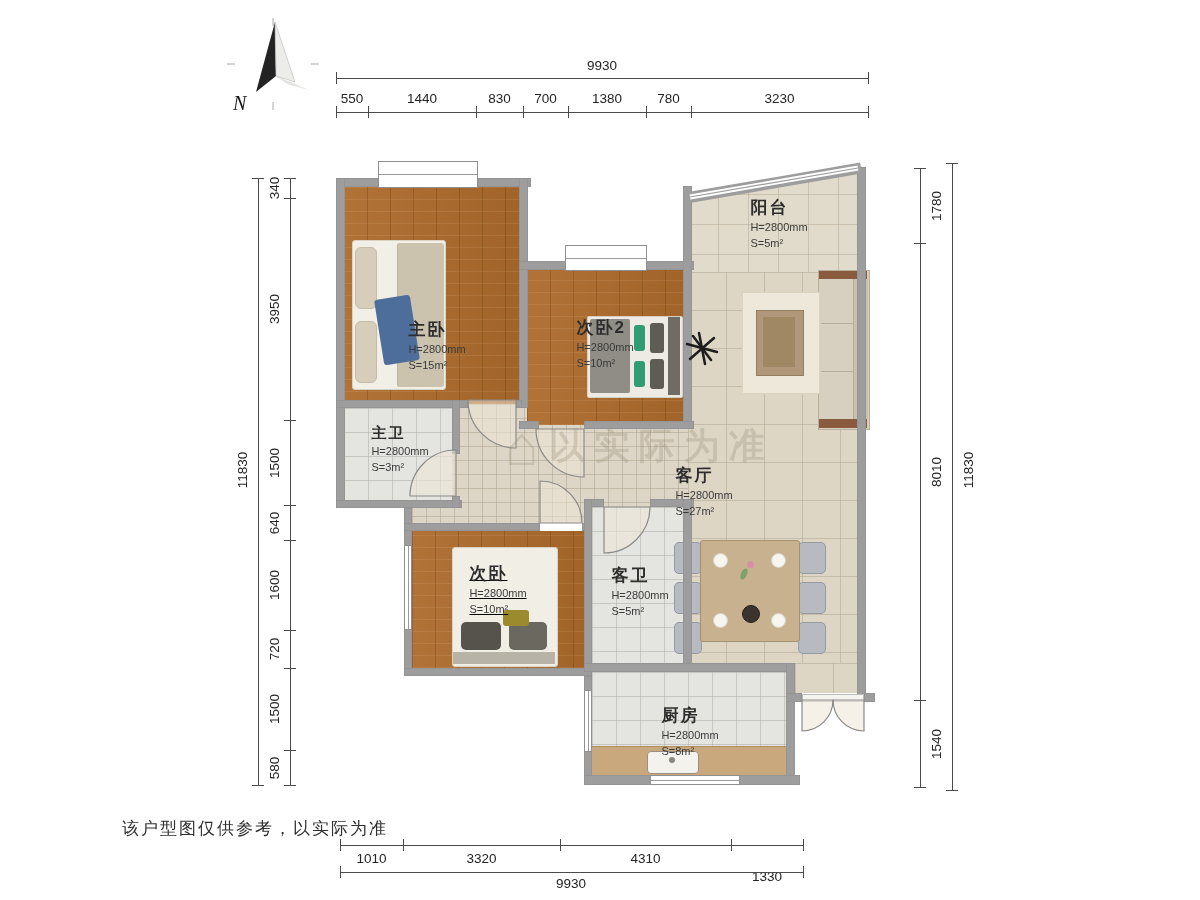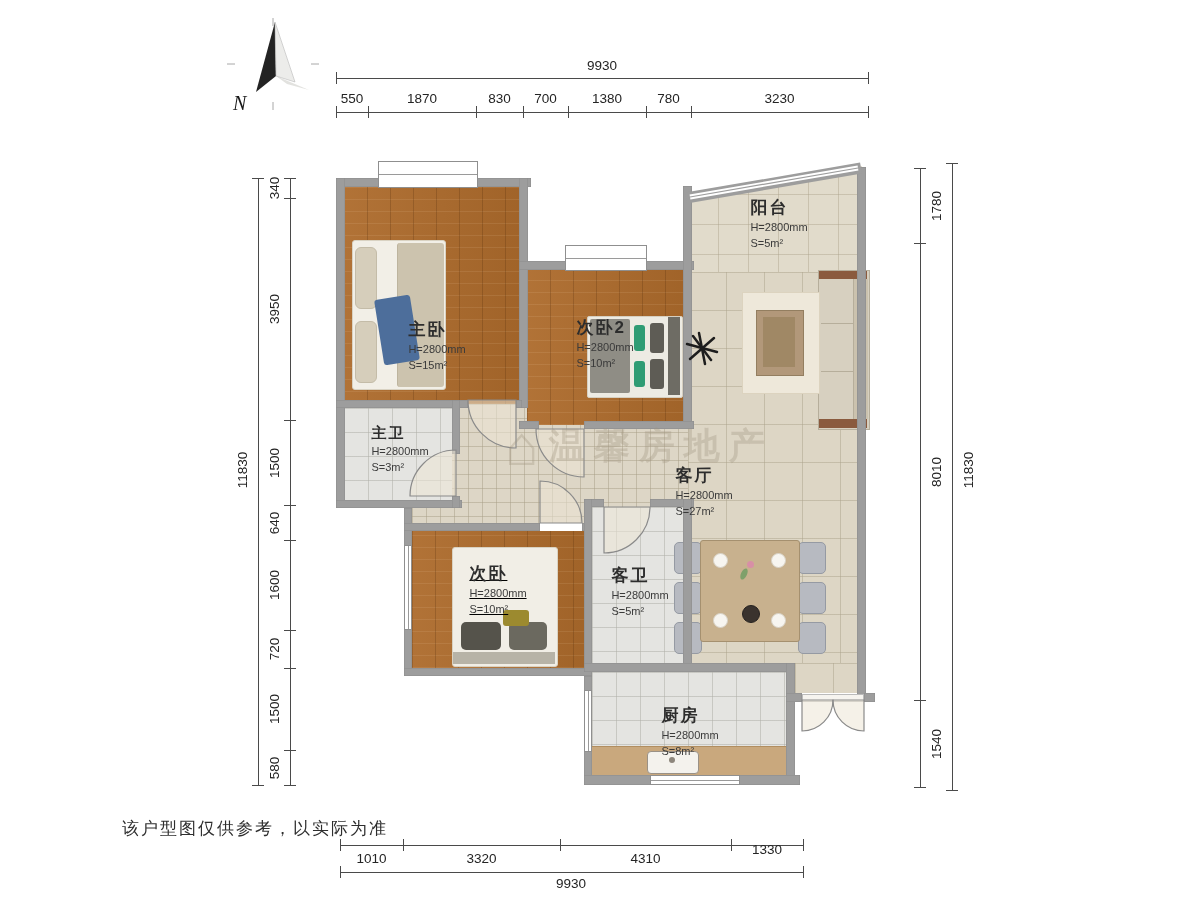--- a/index.html
+++ b/index.html
@@ -188,36 +188,36 @@
     <div class="dim-line" style="position: absolute; left: 336px; top: 112px; width: 532px; height: 1px;"></div>
     <div class="dim-tick" style="position: absolute; left: 336px; top: 106px; width: 1px; height: 12px;"></div>
     <div class="dim-tick" style="position: absolute; left: 368px; top: 106px; width: 1px; height: 12px;"></div>
     <div class="dim-tick" style="position: absolute; left: 476px; top: 106px; width: 1px; height: 12px;"></div>
     <div class="dim-tick" style="position: absolute; left: 523px; top: 106px; width: 1px; height: 12px;"></div>
     <div class="dim-tick" style="position: absolute; left: 568px; top: 106px; width: 1px; height: 12px;"></div>
     <div class="dim-tick" style="position: absolute; left: 646px; top: 106px; width: 1px; height: 12px;"></div>
     <div class="dim-tick" style="position: absolute; left: 691px; top: 106px; width: 1px; height: 12px;"></div>
     <div class="dim-tick" style="position: absolute; left: 868px; top: 106px; width: 1px; height: 12px;"></div>
     <div class="dim-label" style="left: 352px; top: 91px;">550</div>
-    <div class="dim-label" style="left: 422px; top: 91px;">1870</div>
+    <div class="dim-label" style="left: 422px; top: 91px;">1440</div>
     <div class="dim-label" style="left: 499.5px; top: 91px;">830</div>
     <div class="dim-label" style="left: 545.5px; top: 91px;">700</div>
     <div class="dim-label" style="left: 607px; top: 91px;">1380</div>
     <div class="dim-label" style="left: 668.5px; top: 91px;">780</div>
     <div class="dim-label" style="left: 779.5px; top: 91px;">3230</div>
     <div class="dim-line" style="position: absolute; left: 340px; top: 845px; width: 463px; height: 1px;"></div>
     <div class="dim-tick" style="position: absolute; left: 340px; top: 839px; width: 1px; height: 12px;"></div>
     <div class="dim-tick" style="position: absolute; left: 403px; top: 839px; width: 1px; height: 12px;"></div>
     <div class="dim-tick" style="position: absolute; left: 560px; top: 839px; width: 1px; height: 12px;"></div>
     <div class="dim-tick" style="position: absolute; left: 731px; top: 839px; width: 1px; height: 12px;"></div>
     <div class="dim-tick" style="position: absolute; left: 803px; top: 839px; width: 1px; height: 12px;"></div>
     <div class="dim-label" style="left: 371.5px; top: 851px;">1010</div>
     <div class="dim-label" style="left: 481.5px; top: 851px;">3320</div>
     <div class="dim-label" style="left: 645.5px; top: 851px;">4310</div>
-    <div class="dim-label" style="left: 767px; top: 842px;">1330</div>
+    <div class="dim-label" style="left: 767px; top: 869px;">1330</div>
     <div class="dim-line" style="position: absolute; left: 340px; top: 872px; width: 463px; height: 1px;"></div>
     <div class="dim-tick" style="position: absolute; left: 340px; top: 866px; width: 1px; height: 12px;"></div>
     <div class="dim-tick" style="position: absolute; left: 803px; top: 866px; width: 1px; height: 12px;"></div>
     <div class="dim-label" style="left: 571px; top: 876px;">9930</div>
     <div class="dim-line" style="position: absolute; left: 258px; top: 178px; width: 1px; height: 607px;"></div>
     <div class="dim-tick" style="position: absolute; left: 252px; top: 178px; width: 12px; height: 1px;"></div>
     <div class="dim-tick" style="position: absolute; left: 252px; top: 785px; width: 12px; height: 1px;"></div>
     <div class="dim-label-v" style="left: 242px; top: 470px;">11830</div>
     <div class="dim-line" style="position: absolute; left: 290px; top: 178px; width: 1px; height: 607px;"></div>
     <div class="dim-tick" style="position: absolute; left: 284px; top: 178px; width: 12px; height: 1px;"></div>
@@ -283,21 +283,21 @@
     <line x1="86" y1="46" x2="94" y2="46" stroke="#a8a8a8" stroke-width="1"></line>
     <polygon points="51,58 84,72 62,66" fill="#d8d8d4" opacity="0.75"></polygon>
     <polygon points="50,4 31,74 51,58" fill="#232323"></polygon>
     <polygon points="50,4 70,64 51,58" fill="#ececea" stroke="#b8b8b8" stroke-width="0.6"></polygon>
     <text x="8" y="92" font-size="20" font-style="italic" fill="#161616" font-family="Liberation Serif, serif">N</text>
   </g>
 </svg>
 
 <div id="watermark">
   <span class="wm-logo">⌂</span>
-  <span class="wm-text">温馨房地产</span>
+  <span class="wm-text">以实际为准</span>
 </div>
 
 <div class="room-label" style="left:437px;top:318px;">
   <div class="room-name">主卧</div>
   <div class="room-sub">H=2800mm</div>
   <div class="room-sub">S=15m²</div>
 </div>
 <div class="room-label" style="left:400px;top:424px;">
   <div class="room-name small">主卫</div>
   <div class="room-sub">H=2800mm</div>

